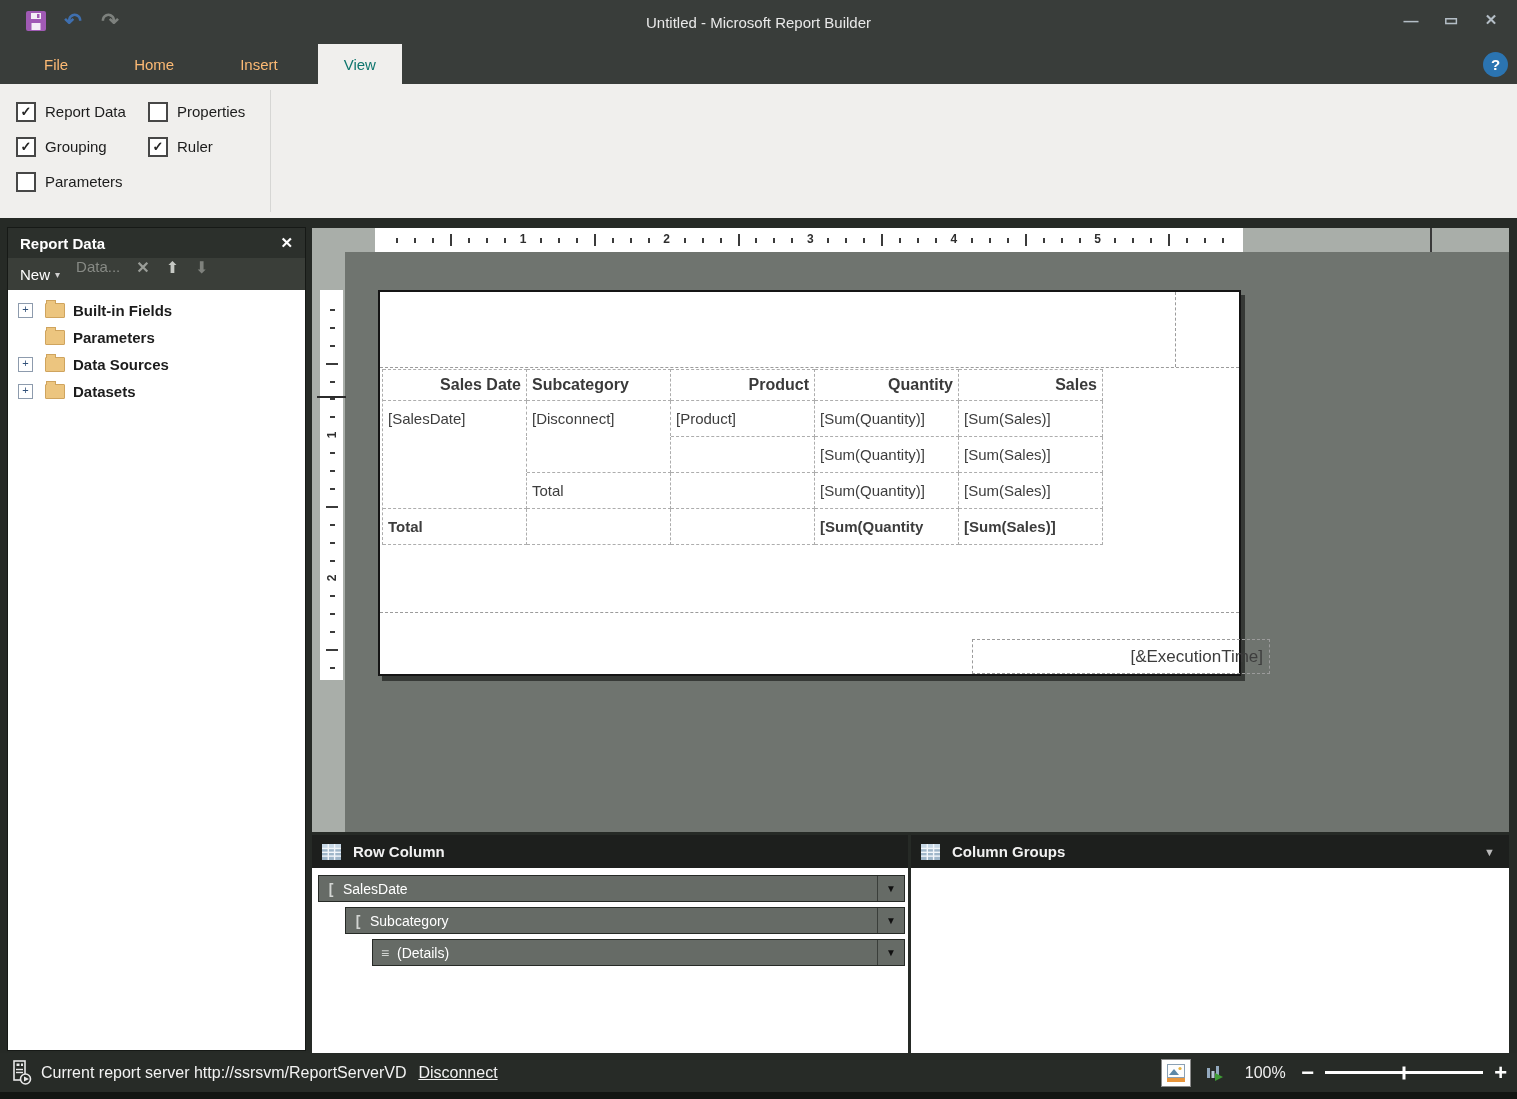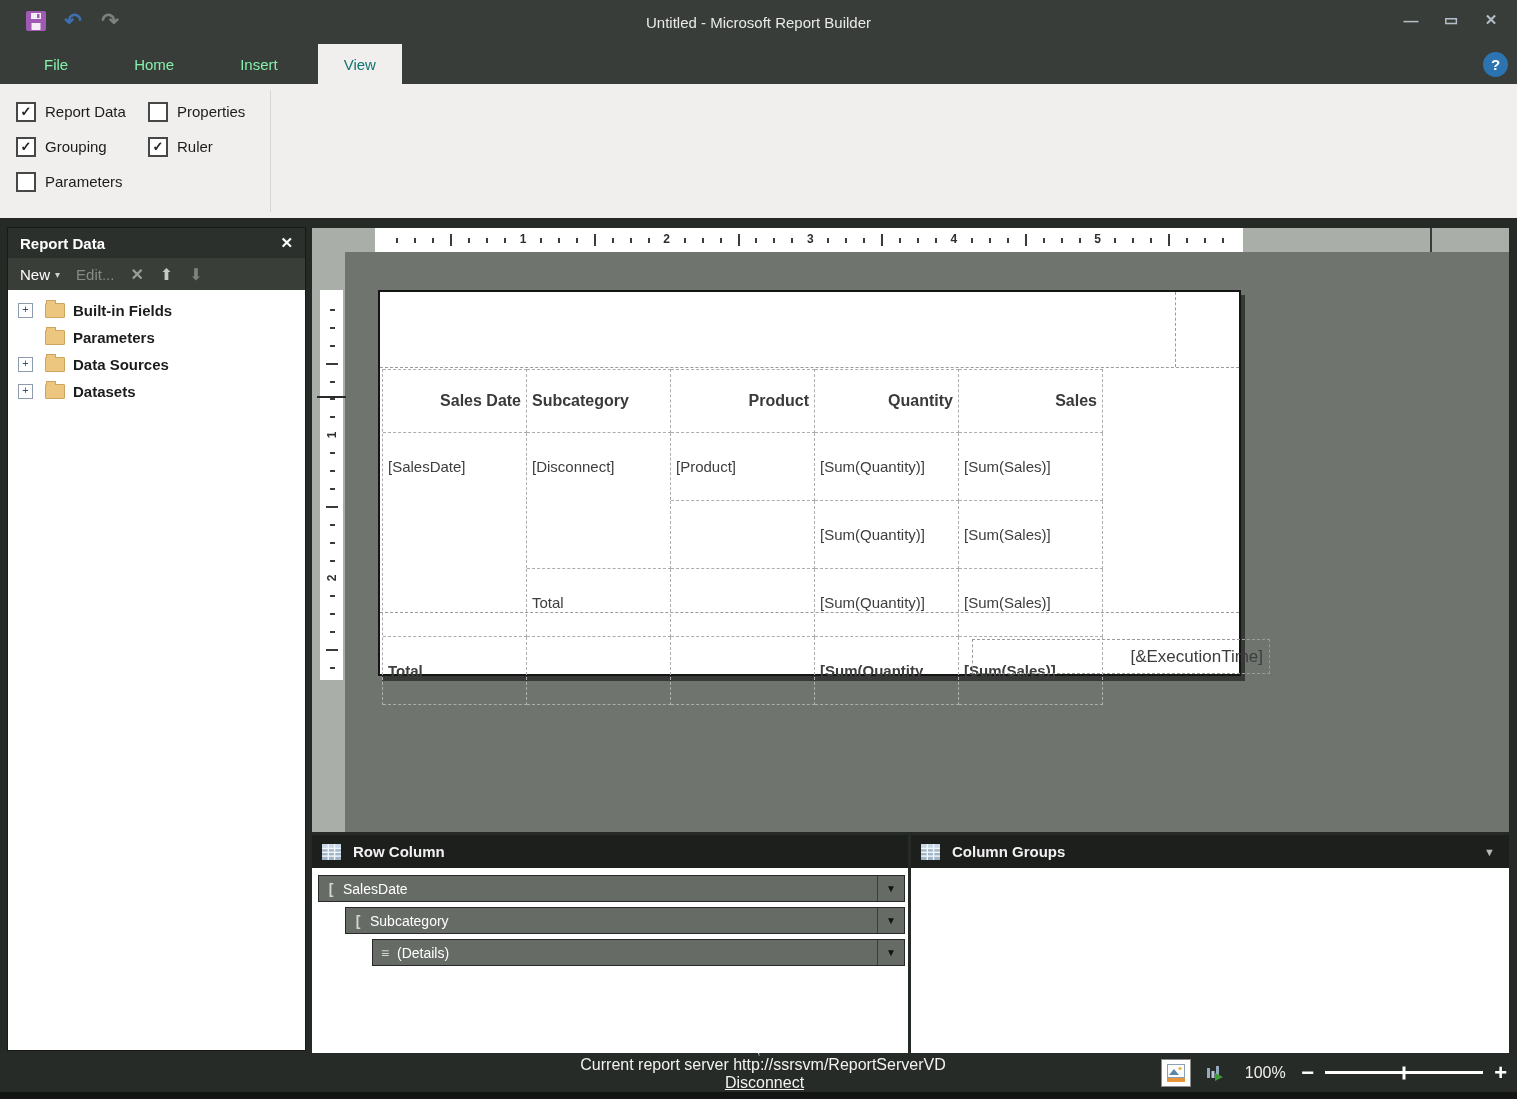--- a/index.html
+++ b/index.html
@@ -9,38 +9,38 @@
   .titlebar{position:absolute;left:0;top:0;width:100%;height:44px;background:#393d3a;}
   .qat{position:absolute;left:24px;top:9px;display:flex;gap:13px;align-items:center;}
   .qbtn{width:24px;height:24px;display:flex;align-items:center;justify-content:center;font-size:21px;font-weight:bold;}
   .undo{color:#3f6fae;} .redo{color:#7d817d;}
   .wtitle{position:absolute;left:200px;right:200px;top:0;height:44px;display:flex;align-items:center;justify-content:center;font-size:15px;color:#e9e9e9;}
   .winctrls{position:absolute;right:14px;top:6px;display:flex;gap:16px;}
   .winbtn{width:24px;height:28px;display:flex;align-items:center;justify-content:center;color:#b4bec6;font-size:15px;font-weight:bold;}
   
   .tabrow{position:absolute;left:0;top:44px;width:100%;height:40px;background:#393d3a;}
   .tabs{display:flex;padding-left:18px;height:40px;}
-  .tab{height:40px;display:flex;align-items:center;padding:0 26px;margin-right:14px;font-size:15px;color:#86efac;}
+  .tab{height:40px;display:flex;align-items:center;padding:0 26px;margin-right:14px;font-size:15px;color:#fdba74;}
   .tab.active{background:#f0efed;color:#0f766e;}
   .helpbtn{position:absolute;right:9px;top:52px;width:25px;height:25px;border-radius:50%;background:#2b74b1;color:#fff;
            display:flex;align-items:center;justify-content:center;font-weight:bold;font-size:15px;z-index:5;}
   
   .ribbon{position:absolute;left:0;top:84px;width:100%;height:134px;background:#f0efed;color:#1c1c1c;}
   .ribbon-sep{position:absolute;left:270px;top:6px;bottom:6px;width:1px;background:#d6d6d4;}
   .cbgrid{position:absolute;left:16px;top:10px;display:grid;grid-template-columns:132px auto;grid-auto-rows:35px;align-items:center;}
   .cbrow{display:flex;align-items:center;gap:9px;font-size:15px;color:#1c1c1c;}
   .cb{width:16px;height:16px;background:#fff;border:2px solid #474747;display:flex;align-items:center;justify-content:center;
       font-size:13px;font-weight:bold;color:#242424;flex:0 0 auto;}
   .cb:not(.checked) .chk{visibility:hidden;}
   .grouplabel{position:absolute;left:0;top:195px;width:270px;text-align:center;font-size:15px;color:#5f6360;}
   
   .rd{position:absolute;left:8px;top:228px;width:297px;height:822px;background:#fff;box-shadow:0 0 0 1px #161916;}
   .rd-header{height:30px;background:#2c302c;color:#fff;display:flex;align-items:center;padding:0 12px;font-size:15px;font-weight:bold;}
   .rd-close{margin-left:auto;font-size:15px;color:#fff;}
-  .rd-toolbar{height:32px;background:#3a3e39;display:flex;align-items:center;gap:16px;padding:0 12px;font-size:15px;}
+  .rd-toolbar{height:32px;background:#3a3e39;display:flex;gap:16px;padding:0 12px;font-size:15px;}
   .rd-new{color:#fff;display:flex;align-items:center;gap:5px;}
   .rd-new .dd{font-size:10px;color:#cfcfcf;}
   .rd-edit{color:#878a85;}
   .tbtn{font-size:16px;}
   .tb-x{color:#9a9d98;font-weight:bold;}
   .tb-up{color:#c6c9c4;} .tb-dn{color:#7f827d;}
   .rd-body{padding-top:7px;}
   .tree-item{display:flex;align-items:center;height:27px;padding-left:10px;gap:8px;font-size:15px;font-weight:bold;color:#1c1c1c;}
   .expander{width:13px;height:13px;border:1px solid #8d9bad;background:#fff;color:#33527a;font-size:11px;line-height:11px;
             text-align:center;flex:0 0 auto;font-weight:normal;}
@@ -63,42 +63,42 @@
   .vband{position:absolute;left:0;right:0;top:318px;height:5px;background:#fff;}
   
   .canvas{position:absolute;left:378px;top:290px;width:859px;height:382px;background:#fff;border:2px solid #151515;
           box-shadow:4px 5px 0 rgba(8,10,8,.55);color:#3d3d3d;}
   .title-ph{position:absolute;left:6px;top:4px;font-size:45px;color:#9a9a9a;letter-spacing:.5px;}
   .title-sep{position:absolute;left:0;right:0;top:75px;border-top:1px dashed #9b9b9b;}
   .title-vline{position:absolute;left:795px;top:0;height:75px;border-left:1px dashed #9b9b9b;}
   .rtable{position:absolute;left:2px;top:77px;display:grid;grid-template-columns:repeat(5,144px);
           border-left:1px dashed #adadad;}
   .c{height:35px;border-right:1px dashed #adadad;border-bottom:1px dashed #adadad;display:flex;align-items:center;
-     padding:16px 5px;font-size:15px;overflow:hidden;white-space:nowrap;}
+     padding:0 5px;font-size:15px;overflow:hidden;white-space:nowrap;}
   .c.h{height:30px;border-top:1px dashed #adadad;font-weight:bold;font-size:16px;color:#3a3a3a;}
   .alr{justify-content:flex-end;}
   .nb{border-bottom:none;}
   .bold{font-weight:bold;}
   .footer-line{position:absolute;left:0;right:0;top:320px;border-top:1px dashed #9b9b9b;}
   .exec{position:absolute;left:592px;top:347px;width:284px;height:33px;border:1px dashed #9b9b9b;display:flex;
         align-items:center;justify-content:flex-end;padding:0 6px;font-size:17px;}
   
   .rg{position:absolute;left:312px;top:835px;width:596px;height:218px;background:#fff;}
   .cg{position:absolute;left:911px;top:835px;width:598px;height:218px;background:#fff;}
   .gp-header{height:33px;background:#1d1f1d;color:#f1f1f1;display:flex;align-items:center;gap:12px;padding:0 10px;
              font-size:15px;font-weight:bold;}
   .gp-dd{margin-left:auto;color:#b9b9b9;font-size:11px;padding-right:4px;}
   .gbar{position:absolute;height:25px;background:#666b66;border:1px solid #262a26;color:#fff;display:flex;
         align-items:center;font-size:14px;}
   .gicon{width:24px;text-align:center;color:#d2d5d2;font-weight:bold;flex:0 0 auto;}
   .gbar-dd{margin-left:auto;width:26px;height:100%;border-left:1px solid #3a3e3a;display:flex;align-items:center;
            justify-content:center;color:#101010;font-size:10px;}
   
   .statusbar{position:absolute;left:0;top:1053px;width:100%;height:39px;background:#272b27;display:flex;
-             align-items:center;padding:0 12px;box-sizing:border-box;font-size:16px;color:#f2f2f2;flex-direction:column;}
+             align-items:center;padding:0 12px;box-sizing:border-box;font-size:16px;color:#f2f2f2;}
   .sb-text{margin-left:9px;}
   .sb-disc{margin-left:12px;text-decoration:underline;color:#f2f2f2;}
   .sb-right{position:absolute;right:10px;top:0;height:39px;display:flex;align-items:center;gap:11px;}
   .viewbtn{width:28px;height:26px;display:flex;align-items:center;justify-content:center;}
   .viewbtn.sel{background:#fff;box-shadow:0 0 0 1px #8b8b8b;}
   .zoomtxt{min-width:50px;text-align:center;color:#efefef;}
   .zbtn{color:#fff;font-size:22px;font-weight:bold;display:flex;align-items:center;}
   .ztrack{position:relative;width:158px;height:3px;background:#fff;}
   .zthumb{position:absolute;left:50%;top:50%;transform:translate(-50%,-50%);width:3px;height:13px;background:#fff;}
   .bottomstrip{position:absolute;left:0;top:1092px;width:100%;height:7px;background:#121512;}
@@ -199,21 +199,21 @@
   <div class="rd">
     <div class="rd-header">
       <span>Report Data</span>
       <span class="rd-close"><span>✕</span></span>
     </div>
     <div class="rd-toolbar">
       <span class="rd-new">
         <span>New</span>
         <span class="dd">▾</span>
       </span>
-      <span class="rd-edit"><span>Edit...</span></span>
+      <span class="rd-edit"><span>Data...</span></span>
       <span class="tbtn tb-x"><span>✕</span></span>
       <span class="tbtn tb-up"><span>⬆</span></span>
       <span class="tbtn tb-dn"><span>⬇</span></span>
     </div>
     <div class="rd-body">
       <div class="tree-item">
         <span class="expander"><span>+</span></span>
         <span class="folder"></span>
         <span>Built-in Fields</span>
       </div>

